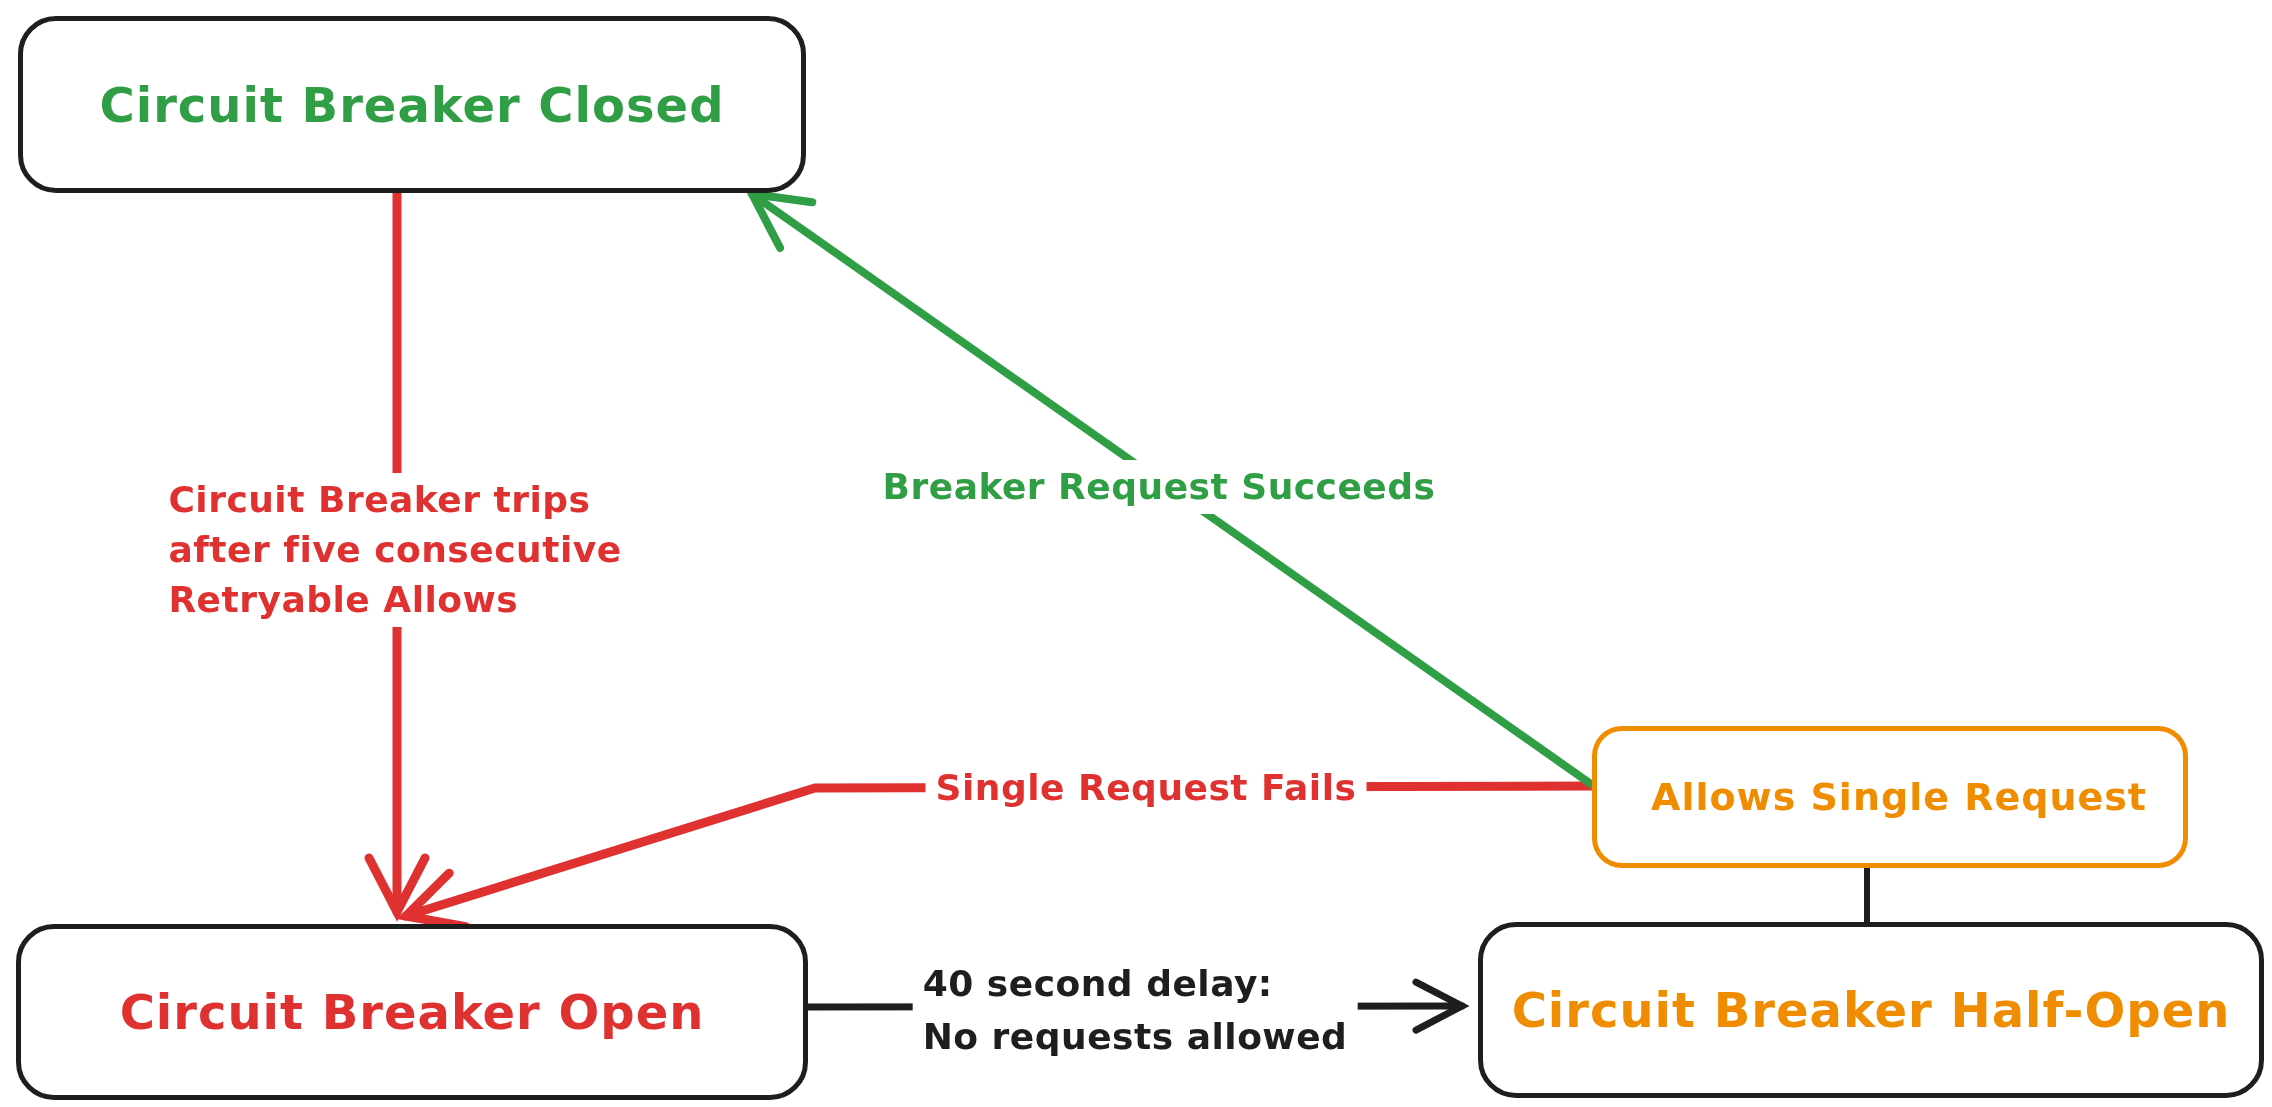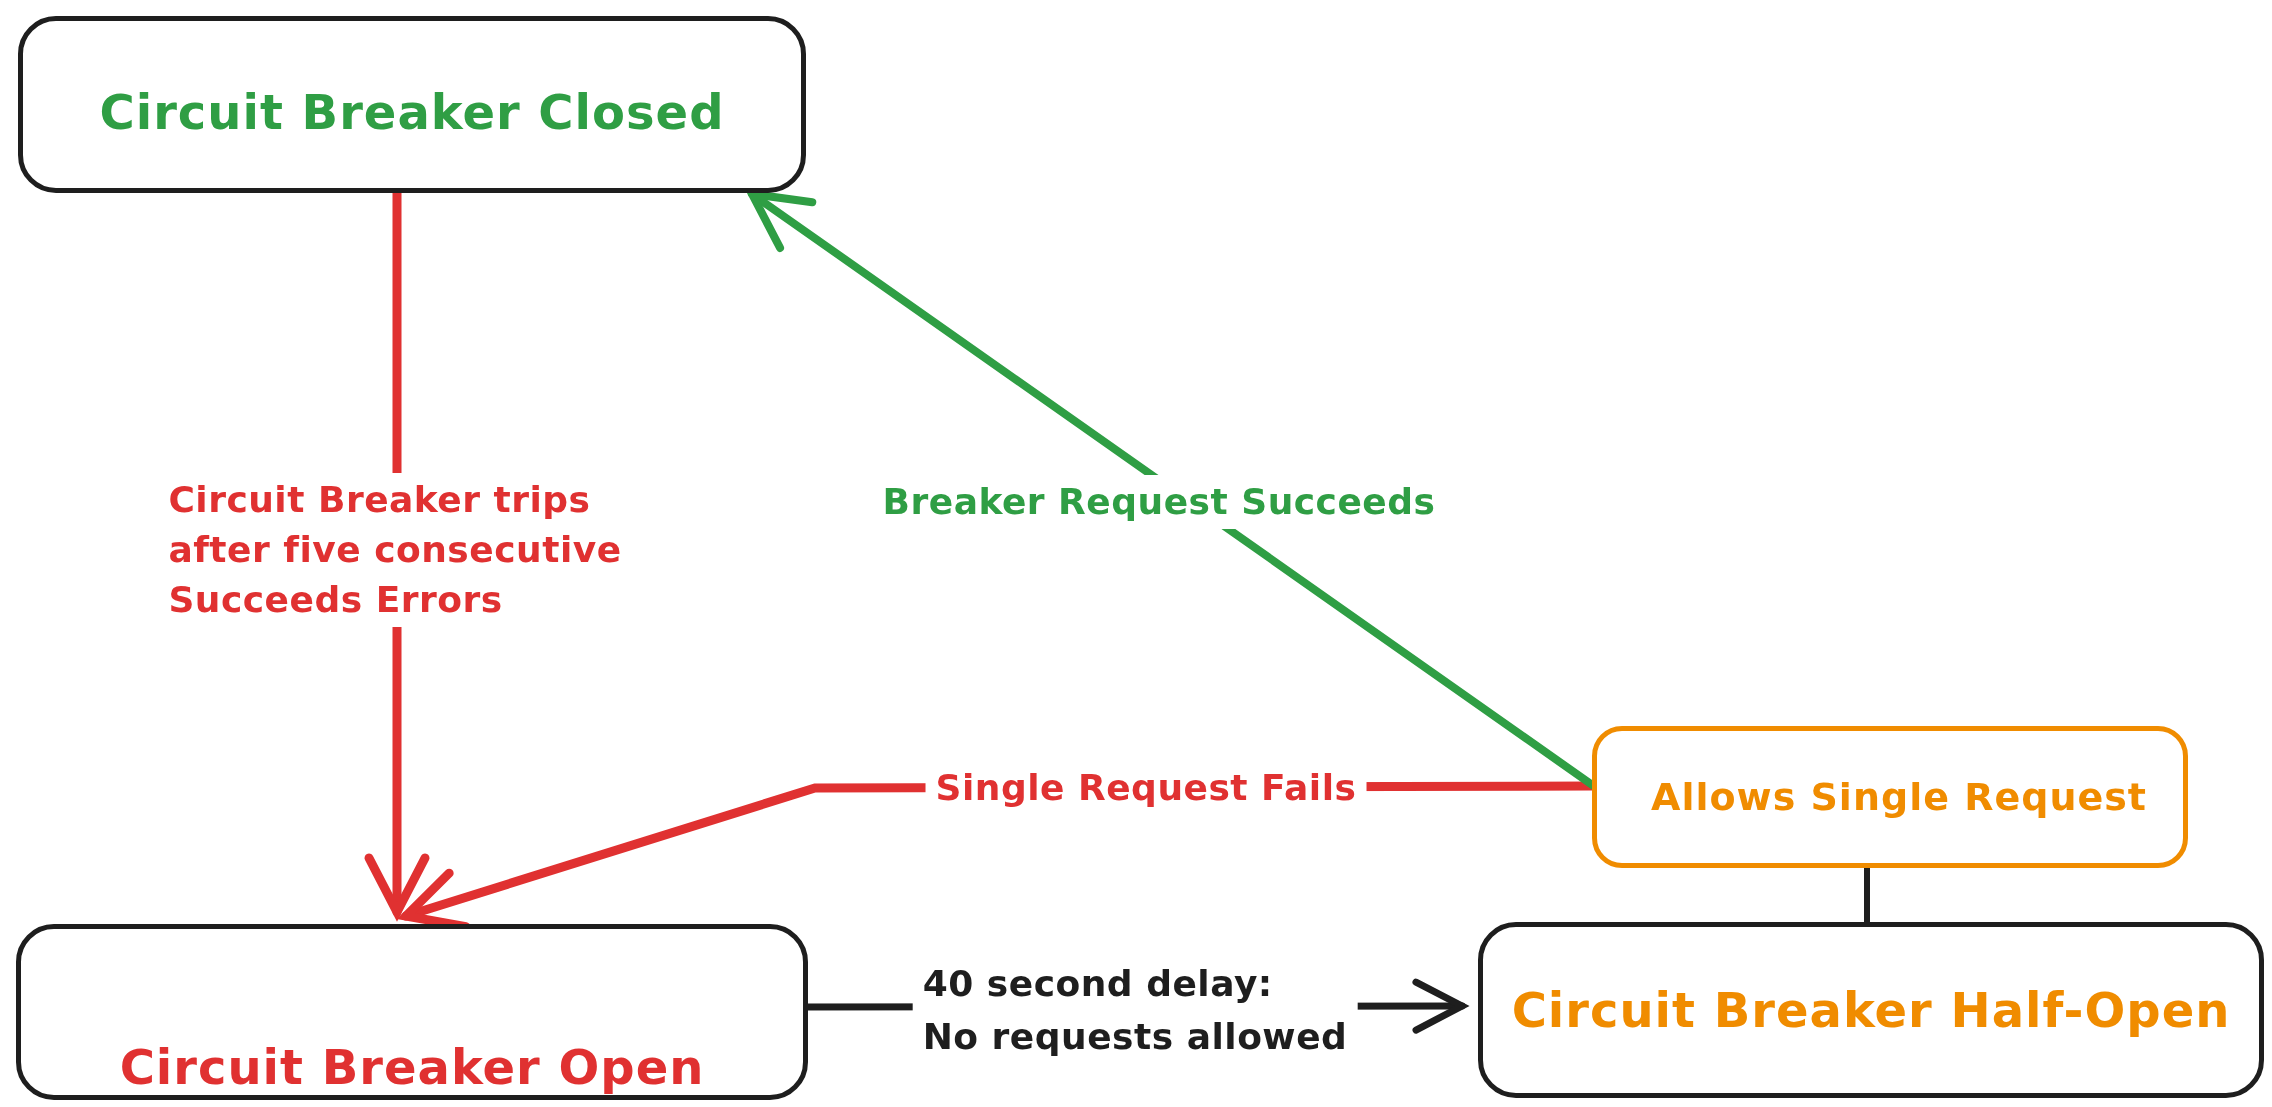--- a/index.html
+++ b/index.html
@@ -17,34 +17,34 @@
   .node{
     position:absolute; z-index:2; background:var(--surface);
     border:5px solid var(--ink); border-radius:38px;
     display:flex; align-items:center; justify-content:center;
     text-align:center;
   }
   .node .node-label{
     font-size:48px; font-weight:600; letter-spacing:1px; white-space:nowrap;
   }
   .b-orange{border-color:var(--orange);}
-  .t-green{color:var(--green);margin-top:15px;}
+  .t-green{color:var(--green);}
   .t-red{color:var(--red);}
   .t-orange{color:var(--orange);}
   .t-ink{color:var(--ink);}
   .edge-label{
     position:absolute; z-index:3; transform:translate(-50%,-50%);
     background:var(--surface); text-align:left; white-space:nowrap;
     font-size:36px; line-height:50px; font-weight:600; letter-spacing:0.5px;
     padding:2px 10px;
   }
   .edge-label span{display:block;}
   
   #node-closed   {left:18px;   top:16px;  width:778px; height:167px;}
-  #node-open     {left:16px;   top:924px; width:782px; height:166px;align-items:flex-end;}
+  #node-open     {left:16px;   top:924px; width:782px; height:166px;}
   #node-half-open{left:1478px; top:922px; width:776px; height:166px;}
   #node-allows   {left:1592px; top:726px; width:568px; height:132px; border-radius:30px;padding-left:18px;}
   #node-allows .node-label{font-size:38px;}
   
   #label-trip    {left:395px;  top:550px;}
   #label-succeeds{left:1159px; top:487px;}
   #label-fails   {left:1146px; top:788px;}
   #label-delay   {left:1135px; top:1010px; line-height:53px;}
 </style>
 </head>
@@ -88,21 +88,21 @@
     <span class="node-label t-orange">Circuit Breaker Half-Open</span>
   </div>
 
   <div class="node b-orange" id="node-allows">
     <span class="node-label t-orange">Allows Single Request</span>
   </div>
 
   <div class="edge-label t-red" id="label-trip">
     <span>Circuit Breaker trips</span>
     <span>after five consecutive</span>
-    <span>Succeeds Errors</span>
+    <span>Retryable Allows</span>
   </div>
 
   <div class="edge-label t-green" id="label-succeeds">Breaker Request Succeeds</div>
 
   <div class="edge-label t-red" id="label-fails">Single Request Fails</div>
 
   <div class="edge-label t-ink" id="label-delay">
     <span>40 second delay:</span>
     <span>No requests allowed</span>
   </div>

